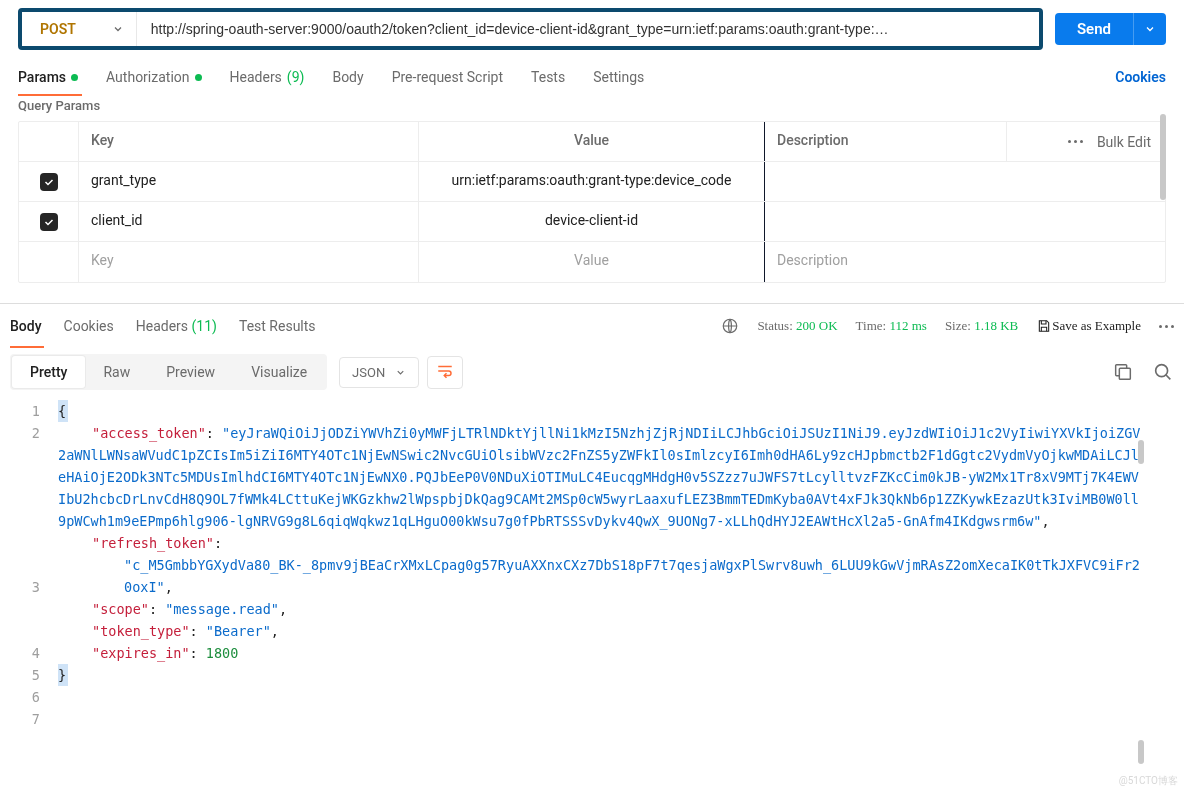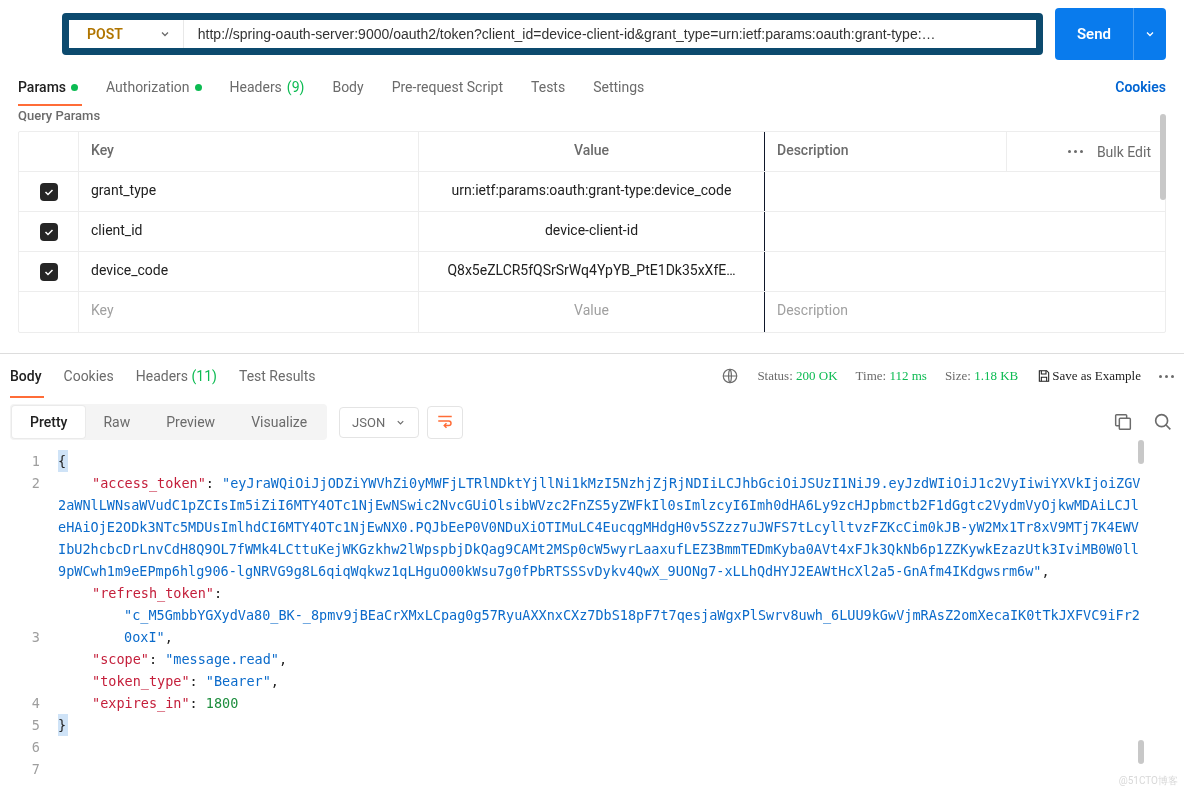--- a/index.html
+++ b/index.html
@@ -1,25 +1,25 @@
 <!DOCTYPE html>
 <html><head>
 <meta charset="utf-8">
 <style>
   * { box-sizing: border-box; margin: 0; padding: 0; }
   body { font-family: -apple-system, BlinkMacSystemFont, "Segoe UI", Roboto, sans-serif; font-size: 13px; color: #212121; background: #fff; width: 1184px; height: 792px; overflow: hidden; position: relative; }
   
   
   .request-bar { display: flex; align-items: center; padding: 8px 18px 8px 18px; gap: 12px; }
-  .method-url-row { display: flex; flex: 1; border: 7px solid #0c4a6e; border-radius: 4px; height: 42px; margin-left: 44px; }
+  .method-url-row { display: flex; flex: 1; border: 4px solid #0c4a6e; border-radius: 4px; height: 42px; }
   .method-select { display: flex; align-items: center; padding: 0 12px 0 18px; gap: 36px; border-right: 1px solid #e8e8e8; cursor: pointer; }
   .method-label { font-weight: 600; color: #B07500; font-size: 14px; }
   .chevron { width: 12px; height: 12px; }
   .url-input { flex: 1; border: none; outline: none; padding: 0 14px; font-size: 14px; color: #333; background: transparent; }
-  .send-btn { display: flex; align-items: center; background: #097BED; border-radius: 4px; height: 52px; overflow: hidden; cursor: pointer; }
+  .send-btn { display: flex; align-items: center; background: #097BED; border-radius: 4px; height: 32px; overflow: hidden; cursor: pointer; }
   .send-label { padding: 0 22px; color: #fff; font-weight: 600; font-size: 15px; }
   .send-caret { border-left: 1px solid rgba(255,255,255,0.25); padding: 0 10px; height: 100%; display: flex; align-items: center; }
   
   
   .tabs-row { display: flex; align-items: center; padding: 0 18px; border-bottom: 0px solid #eee; position: relative; height: 38px; }
   .tab { padding: 10px 0; margin-right: 28px; color: #6b6b6b; font-size: 14px; cursor: pointer; display: flex; align-items: center; gap: 5px; }
   .tab.active { color: #212121; font-weight: 500; }
   .tab .dot { width: 7px; height: 7px; border-radius: 50%; background: #0CBB52; display: inline-block; }
   .tab .count { color: #0CBB52; }
   .tab-underline { position: absolute; bottom: 0; left: 18px; width: 64px; height: 2px; background: #FF6C37; }
@@ -176,32 +176,20 @@
           <svg viewBox="0 0 24 24" fill="none" stroke="#fff" stroke-width="3">
             <polyline points="5 12 10 17 19 8"></polyline>
           </svg>
         </div>
       </div>
     <div class="pt-key">client_id</div>
     <div class="pt-value">device-client-id</div>
     <div class="pt-desc"></div>
   </div>
   <div class="pt-row">
-    <div class="pt-check">
-        <div class="checkbox">
-          <svg viewBox="0 0 24 24" fill="none" stroke="#fff" stroke-width="3">
-            <polyline points="5 12 10 17 19 8"></polyline>
-          </svg>
-        </div>
-      </div>
-    <div class="pt-key">device_code</div>
-    <div class="pt-value">Q8x5eZLCR5fQSrSrWq4YpYB_PtE1Dk35xXfE…</div>
-    <div class="pt-desc"></div>
-  </div>
-  <div class="pt-row">
     <div class="pt-check"></div>
     <div class="pt-key pt-placeholder">Key</div>
     <div class="pt-value pt-placeholder">Value</div>
     <div class="pt-desc pt-placeholder">Description</div>
   </div>
 </div>
 
 <div class="resp-divider"></div>
 
 <div class="resp-tabs">

